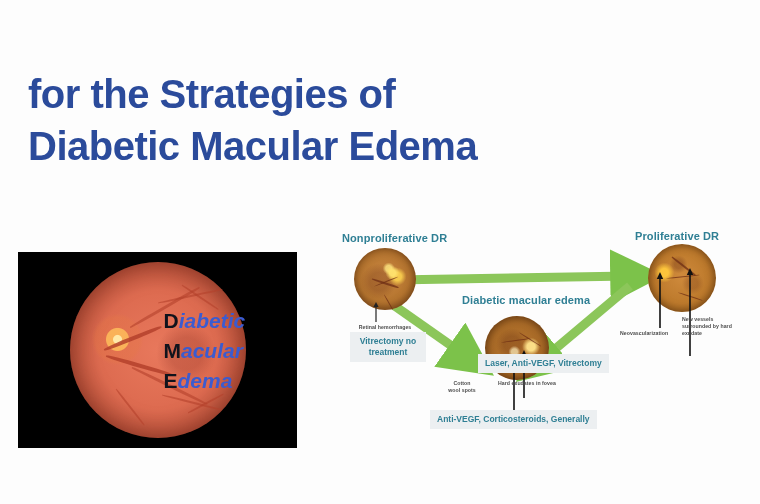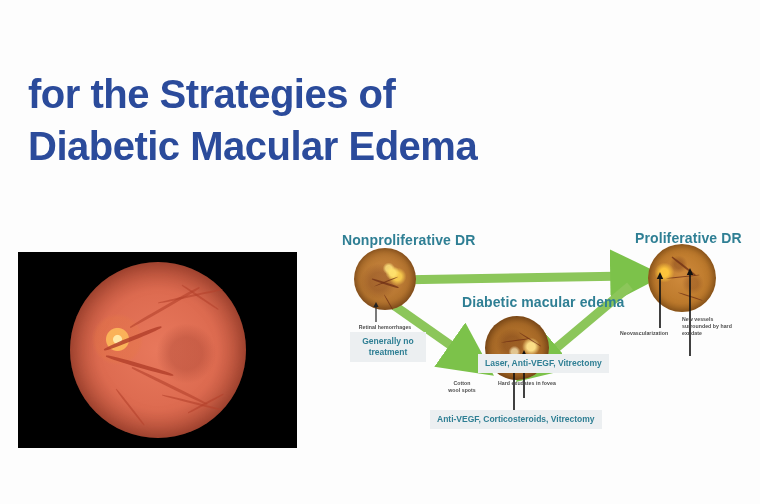--- a/index.html
+++ b/index.html
@@ -55,21 +55,21 @@
   .dme-line{display:block;white-space:nowrap;font-size:21px;font-weight:bold;}
   .dme-cap{color:#10131c;}
   .dme-rest{color:#3b5bd0;font-style:italic;font-weight:bold;}
 
   
   .diagram{position:absolute;left:330px;top:228px;width:430px;height:230px;}
 
   .lbl{
     position:absolute;
     color:#2f7f94;
-    font-size:14px;
+    font-size:11px;
     font-weight:bold;
     white-space:nowrap;
     letter-spacing:.1px;
   }
   .lbl-dme{color:#2f7f94;}
   .micro{
     position:absolute;
     color:#4c4c4c;
     font-size:5.2px;
     font-weight:bold;
@@ -135,20 +135,31 @@
       <div class="vessel" style="left:34px;top:86px;width:62px;height:4px;transform:rotate(-22deg);"></div>
       <div class="vessel" style="left:36px;top:92px;width:70px;height:4px;transform:rotate(16deg);"></div>
       <div class="vessel thin" style="left:60px;top:64px;width:80px;height:2.5px;transform:rotate(-30deg);"></div>
       <div class="vessel thin" style="left:62px;top:104px;width:84px;height:2.5px;transform:rotate(26deg);"></div>
       <div class="vessel thin" style="left:88px;top:40px;width:66px;height:2px;transform:rotate(-12deg);"></div>
       <div class="vessel thin" style="left:92px;top:132px;width:62px;height:2px;transform:rotate(14deg);"></div>
       <div class="vessel thin" style="left:46px;top:126px;width:46px;height:2px;transform:rotate(52deg);"></div>
       <div class="vessel thin" style="left:112px;top:22px;width:44px;height:1.6px;transform:rotate(34deg);"></div>
       <div class="vessel thin" style="left:118px;top:150px;width:40px;height:1.6px;transform:rotate(-28deg);"></div>
 
+      <div class="dme-text">
+        <span class="dme-line">
+          <span class="dme-cap">D</span><span class="dme-rest">iabetic</span>
+        </span>
+        <span class="dme-line">
+          <span class="dme-cap">M</span><span class="dme-rest">acular</span>
+        </span>
+        <span class="dme-line">
+          <span class="dme-cap">E</span><span class="dme-rest">dema</span>
+        </span>
+      </div>
     </div>
   </div>
 
   <div class="diagram">
 
     <svg class="arrows" viewBox="0 0 430 230">
       <defs>
         <marker id="ah" markerWidth="6" markerHeight="6" refX="2.2" refY="3" orient="auto">
           <path d="M0,0 L6,3 L0,6 z" fill="#7cc24a"></path>
         </marker>
@@ -166,42 +177,42 @@
       <div class="fv" style="left:18px;top:30px;width:28px;height:1.6px;transform:rotate(18deg);"></div>
       <div class="fv" style="left:20px;top:38px;width:26px;height:1.4px;transform:rotate(-22deg);"></div>
       <div class="fv" style="left:30px;top:46px;width:18px;height:1.2px;transform:rotate(60deg);"></div>
     </div>
     <svg style="position:absolute;left:24px;top:74px;width:30px;height:22px;overflow:visible;">
       <line x1="22" y1="20" x2="22" y2="2" stroke="#222" stroke-width="1.2"></line>
       <path d="M22,0 L19.4,5 L24.6,5 z" fill="#222"></path>
     </svg>
     <div class="micro" style="left:12px;top:96px;width:86px;text-align:center;">Retinal hemorrhages</div>
     <div class="tbox wrap" style="left:20px;top:104px;width:62px;">
-      <span>Generally no</span><br>
+      <span>Vitrectomy no</span><br>
       <span>treatment</span>
     </div>
 
     <div class="lbl lbl-dme" style="left:132px;top:66px;">Diabetic macular edema</div>
     <div class="fundus f-dme" style="left:155px;top:88px;width:64px;height:64px;">
       <div class="fv" style="left:34px;top:16px;width:26px;height:1.4px;transform:rotate(32deg);"></div>
       <div class="fv" style="left:16px;top:26px;width:30px;height:1.3px;transform:rotate(-8deg);"></div>
       <div class="fv" style="left:26px;top:44px;width:24px;height:1.2px;transform:rotate(22deg);"></div>
     </div>
     <svg style="position:absolute;left:150px;top:118px;width:60px;height:66px;overflow:visible;">
       <line x1="34" y1="64" x2="34" y2="18" stroke="#111" stroke-width="1.6"></line>
       <path d="M34,14 L30.8,21 L37.2,21 z" fill="#111"></path>
       <line x1="44" y1="52" x2="44" y2="8" stroke="#111" stroke-width="1.6"></line>
       <path d="M44,4 L40.8,11 L47.2,11 z" fill="#111"></path>
     </svg>
     <div class="micro" style="left:108px;top:152px;width:48px;text-align:center;">
       <span>Cotton</span><br>
       <span>wool spots</span>
     </div>
     <div class="micro" style="left:168px;top:152px;">Hard exudates in fovea</div>
-    <div class="tbox" style="left:100px;top:182px;">Anti-VEGF, Corticosteroids, Vitrectomy</div>
+    <div class="tbox" style="left:100px;top:182px;">Anti-VEGF, Corticosteroids, Generally</div>
 
     <div class="lbl" style="left:305px;top:2px;">Proliferative DR</div>
     <div class="fundus f-pdr" style="left:318px;top:16px;width:68px;height:68px;">
       <div class="fv" style="left:24px;top:12px;width:30px;height:1.5px;transform:rotate(38deg);"></div>
       <div class="fv" style="left:18px;top:34px;width:34px;height:1.4px;transform:rotate(-6deg);"></div>
       <div class="fv" style="left:30px;top:48px;width:26px;height:1.2px;transform:rotate(18deg);"></div>
     </div>
     <svg style="position:absolute;left:312px;top:38px;width:90px;height:96px;overflow:visible;">
       <line x1="18" y1="62" x2="18" y2="10" stroke="#111" stroke-width="1.6"></line>
       <path d="M18,6 L14.8,13 L21.2,13 z" fill="#111"></path>

